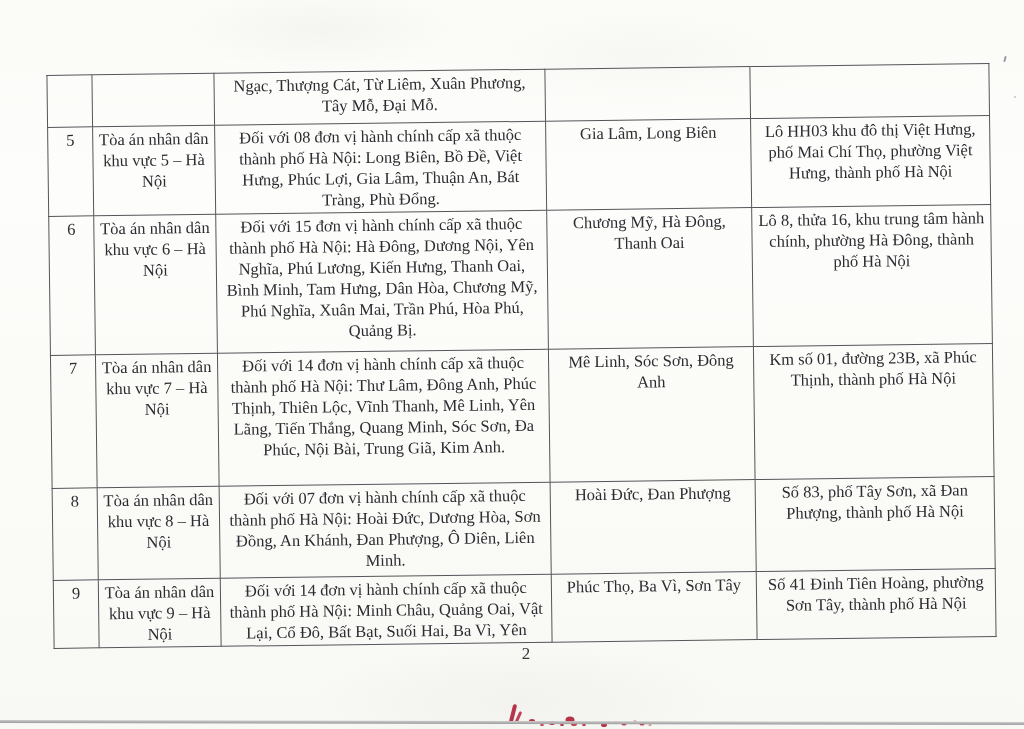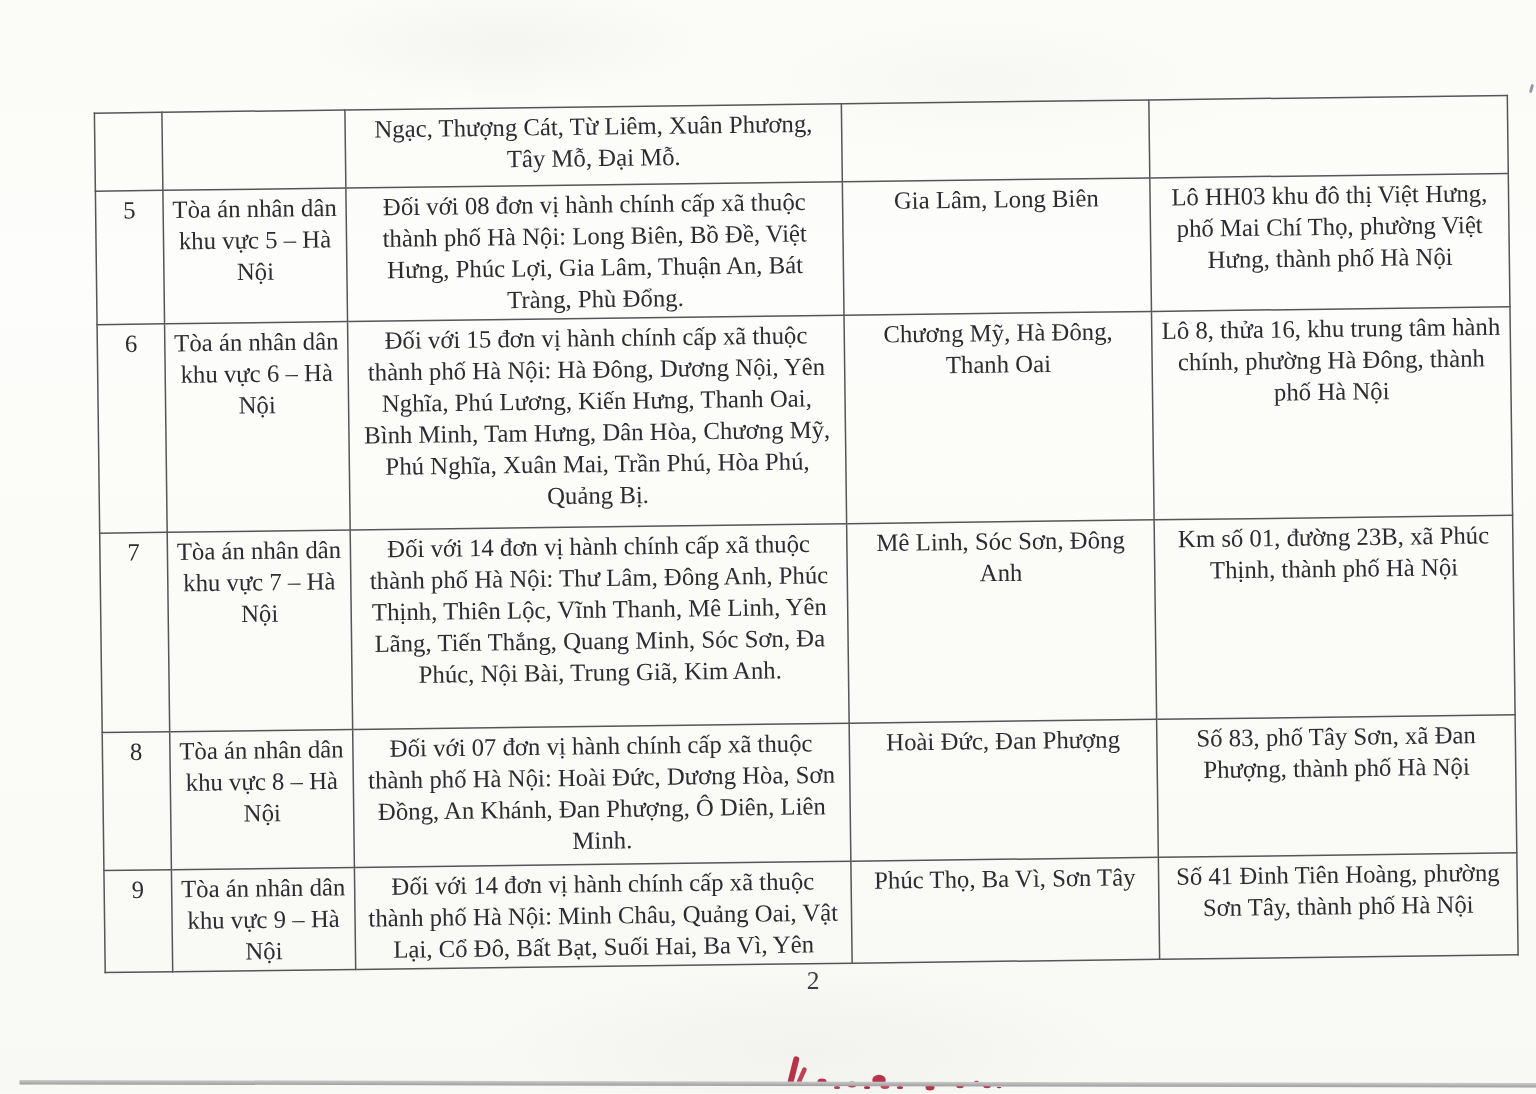--- a/index.html
+++ b/index.html
@@ -2,21 +2,21 @@
 <html lang="vi"><head>
 <meta charset="utf-8">
 <style>
   html,body{margin:0;padding:0;}
   body{
     width:1024px;height:729px;overflow:hidden;position:relative;
     background:linear-gradient(180deg,#fbfbf8 0%,#fdfdfb 25%,#fbfbf8 60%,#f8f8f5 100%);
     font-family:"Liberation Serif","DejaVu Serif",serif;
     color:#2c2c32;
   }
-  .sheet{position:absolute;inset:0;margin-left:16px;}
+  .sheet{position:absolute;inset:0;}
   
   .sheet::before{
     content:"";position:absolute;inset:0;pointer-events:none;
     background:
       radial-gradient(220px 60px at 320px 30px, rgba(120,120,110,0.05), transparent 70%),
       radial-gradient(260px 70px at 640px 55px, rgba(120,120,110,0.04), transparent 70%),
       radial-gradient(300px 80px at 520px 700px, rgba(120,120,110,0.05), transparent 70%);
   }
   .table-wrap{
     position:absolute;left:50px;top:69px;width:942px;

